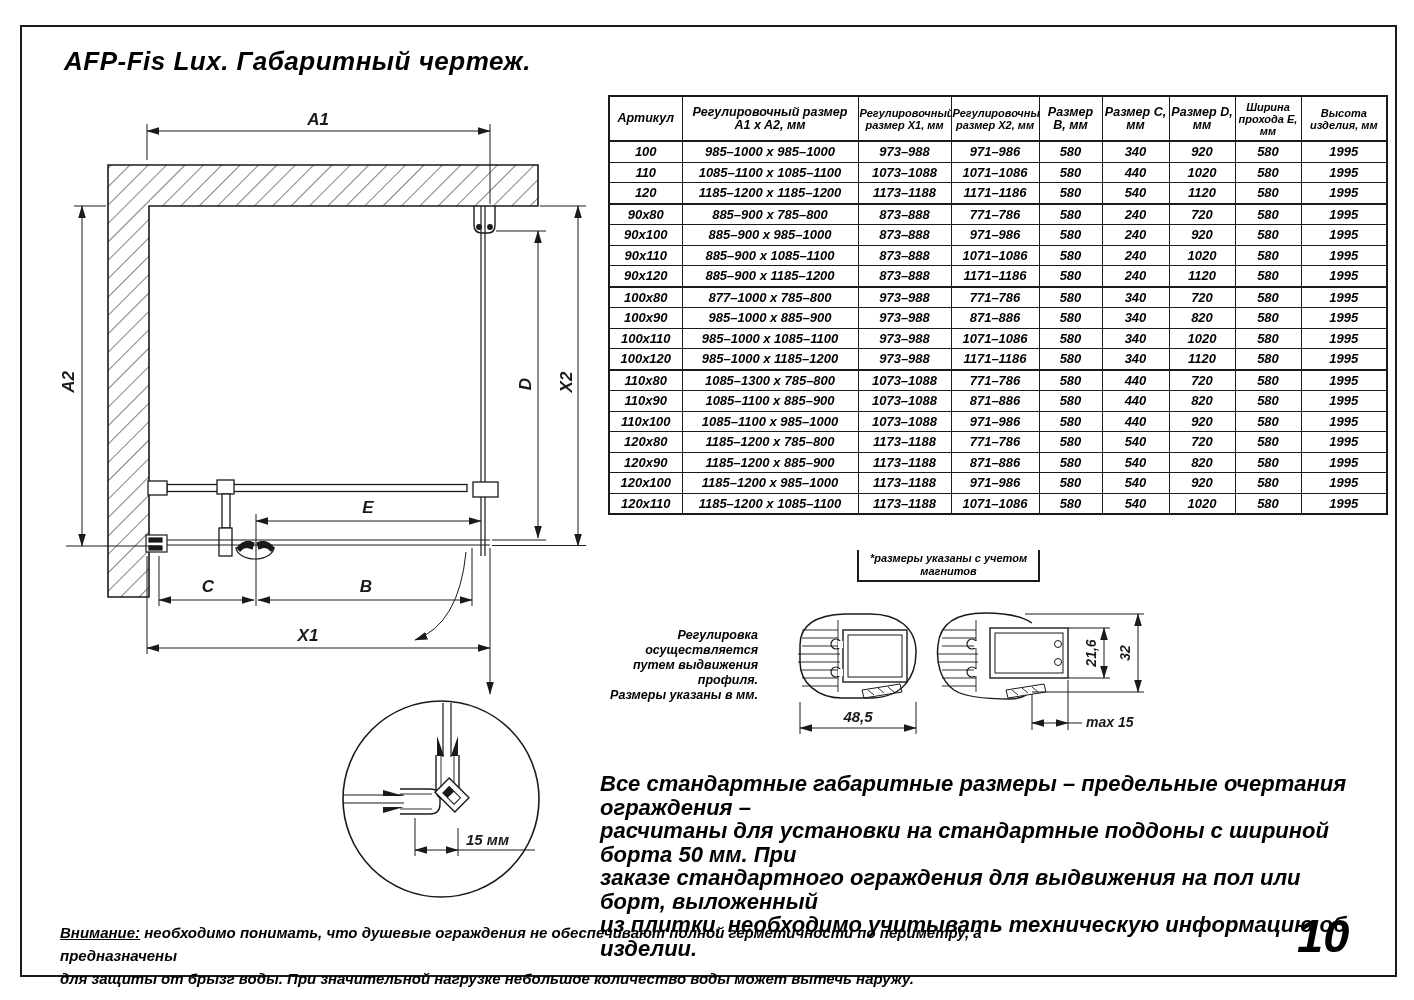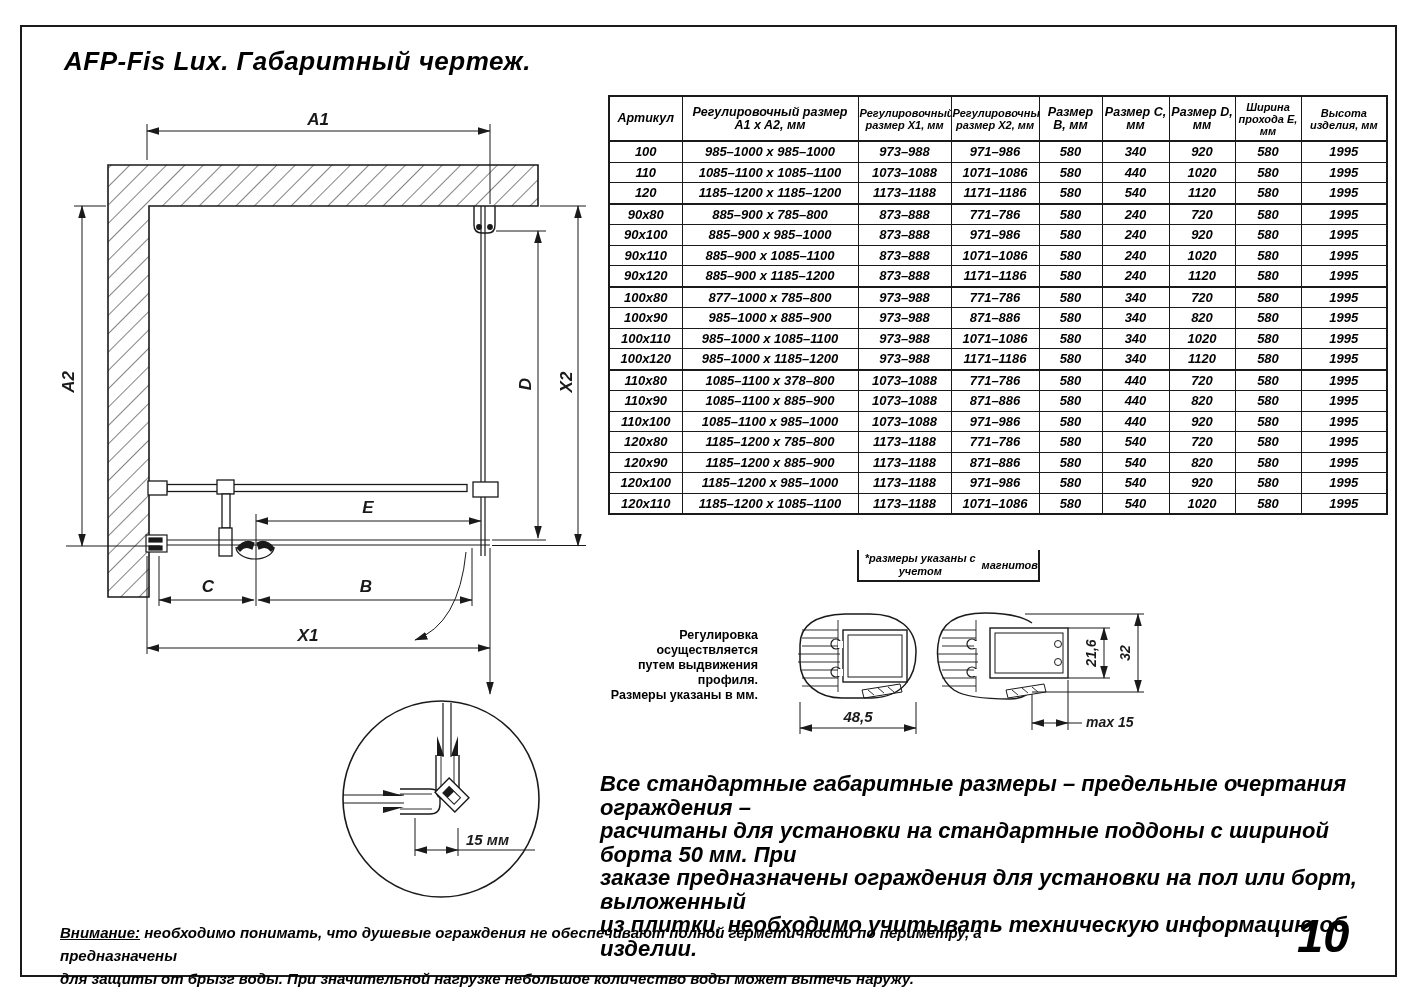--- a/index.html
+++ b/index.html
@@ -14,31 +14,31 @@
         table-layout:fixed;width:778px;}
   .spec-table th,.spec-table td{border:1px solid #1a1a1a;text-align:center;
         vertical-align:middle;padding:0 1px;font-style:italic;font-weight:600;
         overflow:hidden;}
   .spec-table th{height:43px;font-size:12.5px;line-height:13px;border-bottom:2px solid #1a1a1a;}
   .spec-table th.h-sm{font-size:11px;line-height:12px;}
   .spec-table td{height:19.5px;font-size:13px;line-height:19px;white-space:nowrap;}
   .spec-table tr.group-end td{border-bottom:2px solid #1a1a1a;}
   .spec-table{border:2px solid #1a1a1a;}
   .footnote-box{position:absolute;left:857px;top:550px;width:179px;height:30px;
-        border:2px solid #1a1a1a;border-top:none;display:flex;
+        border:2px solid #1a1a1a;border-top:none;display:flex;flex-direction:column;
         justify-content:center;align-items:center;font-size:11px;font-style:italic;
         font-weight:600;line-height:13px;text-align:center;}
   
   .diagram-svg{position:absolute;left:40px;top:90px;}
   .profiles-svg{position:absolute;left:590px;top:598px;}
   svg text{font-family:"Liberation Sans",sans-serif;font-style:italic;font-weight:600;
         fill:#1a1a1a;}
   
   .adjust-note{position:absolute;left:594px;top:628px;width:164px;text-align:right;
-        font-size:12.5px;font-weight:600;line-height:15px;}
+        font-size:12.5px;font-style:italic;font-weight:600;line-height:15px;}
   .main-paragraph{position:absolute;left:600px;top:772px;width:770px;font-size:22px;
         font-style:italic;font-weight:600;line-height:23.5px;}
   .warning{position:absolute;left:60px;top:921px;width:1030px;font-size:15px;
         font-style:italic;font-weight:600;line-height:23px;}
   .warning .warn-label{font-weight:700;text-decoration:underline;}
   .page-number{position:absolute;left:1297px;top:908px;font-size:47px;
         font-style:italic;font-weight:600;}
 </style>
 </head>
 <body>
@@ -292,21 +292,21 @@
           <td>973–988</td>
           <td>1171–1186</td>
           <td>580</td>
           <td>340</td>
           <td>1120</td>
           <td>580</td>
           <td>1995</td>
         </tr>
         <tr>
           <td>110x80</td>
-          <td>1085–1100 x 378–800</td>
+          <td>1085–1300 x 785–800</td>
           <td>1073–1088</td>
           <td>771–786</td>
           <td>580</td>
           <td>440</td>
           <td>720</td>
           <td>580</td>
           <td>1995</td>
         </tr>
         <tr>
           <td>110x90</td>
@@ -442,21 +442,21 @@
     </g>
     <text x="858" y="722" font-size="15" text-anchor="middle">48,5</text>
     <text font-size="14" text-anchor="middle" transform="translate(1096,653) rotate(-90)">21,6</text>
     <text font-size="14" text-anchor="middle" transform="translate(1130,653) rotate(-90)">32</text>
     <text x="1086" y="727" font-size="14">max 15</text>
   </svg>
 
   <div class="main-paragraph">
       <div>Все стандартные габаритные размеры – предельные очертания ограждения –</div>
       <div>расчитаны для установки на стандартные поддоны с шириной борта 50 мм. При</div>
-      <div>заказе предназначены ограждения для установки на пол или борт, выложенный</div>
+      <div>заказе стандартного ограждения для выдвижения на пол или борт, выложенный</div>
       <div>из плитки, необходимо учитывать техническую информацию об изделии.</div>
     </div>
 
   <div class="warning">
     <div>
       <span class="warn-label">Внимание:</span>
       <span>необходимо понимать, что душевые ограждения не обеспечивают полной герметичности по периметру, а предназначены</span>
     </div>
     <div>для защиты от брызг воды. При значительной нагрузке небольшое количество воды может вытечь наружу.</div>
   </div>

